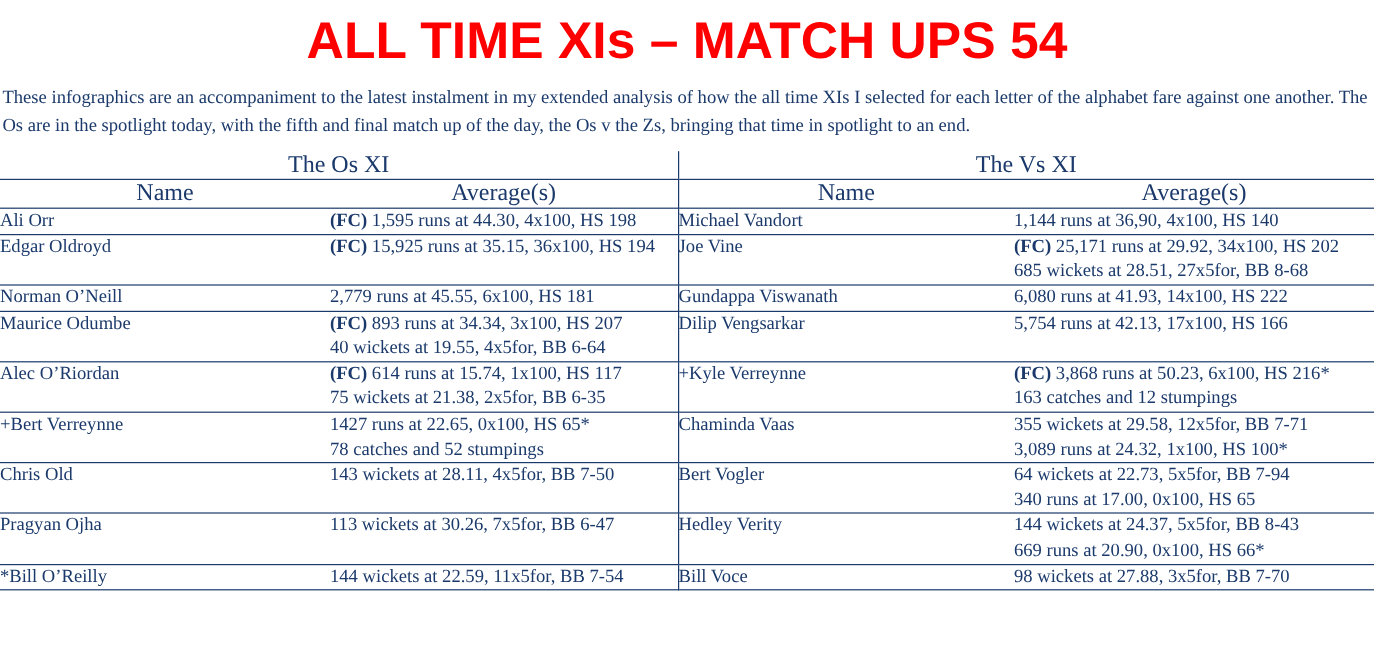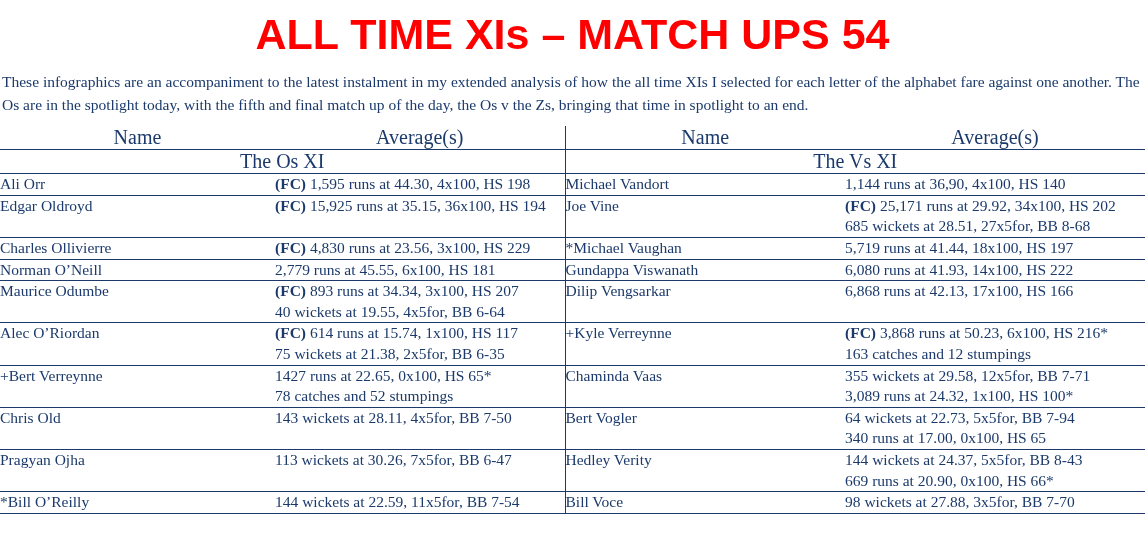--- a/index.html
+++ b/index.html
@@ -91,29 +91,29 @@
 
   <table class="main">
     <colgroup>
       <col class="name-col">
       <col class="avg-col">
       <col class="name-col2">
       <col class="avg-col2">
     </colgroup>
     <thead>
       <tr>
+        <th class="teamhdr" colspan="2">The Os XI</th>
+        <th class="teamhdr vsep-l" colspan="2">The Vs XI</th>
+      </tr>
+      <tr>
         <th class="colhdr">Name</th>
         <th class="colhdr vsep-r">Average(s)</th>
         <th class="colhdr">Name</th>
         <th class="colhdr">Average(s)</th>
       </tr>
-      <tr>
-        <th class="teamhdr" colspan="2">The Os XI</th>
-        <th class="teamhdr vsep-l" colspan="2">The Vs XI</th>
-      </tr>
     </thead>
     <tbody id="rows-body">
         <tr>
           <td class="cell nowrap ">Ali Orr</td>
           <td class="cell vsep-r">
             <span class="line"><span class="fc">(FC)</span> <span>1,595 runs at 44.30, 4x100, HS 198</span></span>
           </td>
           <td class="cell nowrap ">Michael Vandort</td>
           <td class="cell ">
             <span class="line"><span>1,144 runs at 36,90, 4x100, HS 140</span></span>
@@ -124,48 +124,38 @@
           <td class="cell vsep-r">
             <span class="line"><span class="fc">(FC)</span> <span>15,925 runs at 35.15, 36x100, HS 194</span></span>
           </td>
           <td class="cell nowrap ">Joe Vine</td>
           <td class="cell ">
             <span class="line"><span class="fc">(FC)</span> <span>25,171 runs at 29.92, 34x100, HS 202</span></span>
             <span class="line"><span>685 wickets at 28.51, 27x5for, BB 8-68</span></span>
           </td>
         </tr>
         <tr>
-          <td class="cell nowrap ">Charles Ollivierre</td>
-          <td class="cell vsep-r">
-            <span class="line"><span class="fc">(FC)</span> <span>4,830 runs at 23.56, 3x100, HS 229</span></span>
-          </td>
-          <td class="cell nowrap ">*Michael Vaughan</td>
-          <td class="cell ">
-            <span class="line"><span>5,719 runs at 41.44, 18x100, HS 197</span></span>
-          </td>
-        </tr>
-        <tr>
           <td class="cell nowrap ">Norman O’Neill</td>
           <td class="cell vsep-r">
             <span class="line"><span>2,779 runs at 45.55, 6x100, HS 181</span></span>
           </td>
           <td class="cell nowrap ">Gundappa Viswanath</td>
           <td class="cell ">
             <span class="line"><span>6,080 runs at 41.93, 14x100, HS 222</span></span>
           </td>
         </tr>
         <tr>
           <td class="cell nowrap ">Maurice Odumbe</td>
           <td class="cell vsep-r">
             <span class="line"><span class="fc">(FC)</span> <span>893 runs at 34.34, 3x100, HS 207</span></span>
             <span class="line"><span>40 wickets at 19.55, 4x5for, BB 6-64</span></span>
           </td>
           <td class="cell nowrap ">Dilip Vengsarkar</td>
           <td class="cell ">
-            <span class="line"><span>6,868 runs at 42.13, 17x100, HS 166</span></span>
+            <span class="line"><span>5,754 runs at 42.13, 17x100, HS 166</span></span>
           </td>
         </tr>
         <tr>
           <td class="cell nowrap ">Alec O’Riordan</td>
           <td class="cell vsep-r">
             <span class="line"><span class="fc">(FC)</span> <span>614 runs at 15.74, 1x100, HS 117</span></span>
             <span class="line"><span>75 wickets at 21.38, 2x5for, BB 6-35</span></span>
           </td>
           <td class="cell nowrap ">+Kyle Verreynne</td>
           <td class="cell ">

